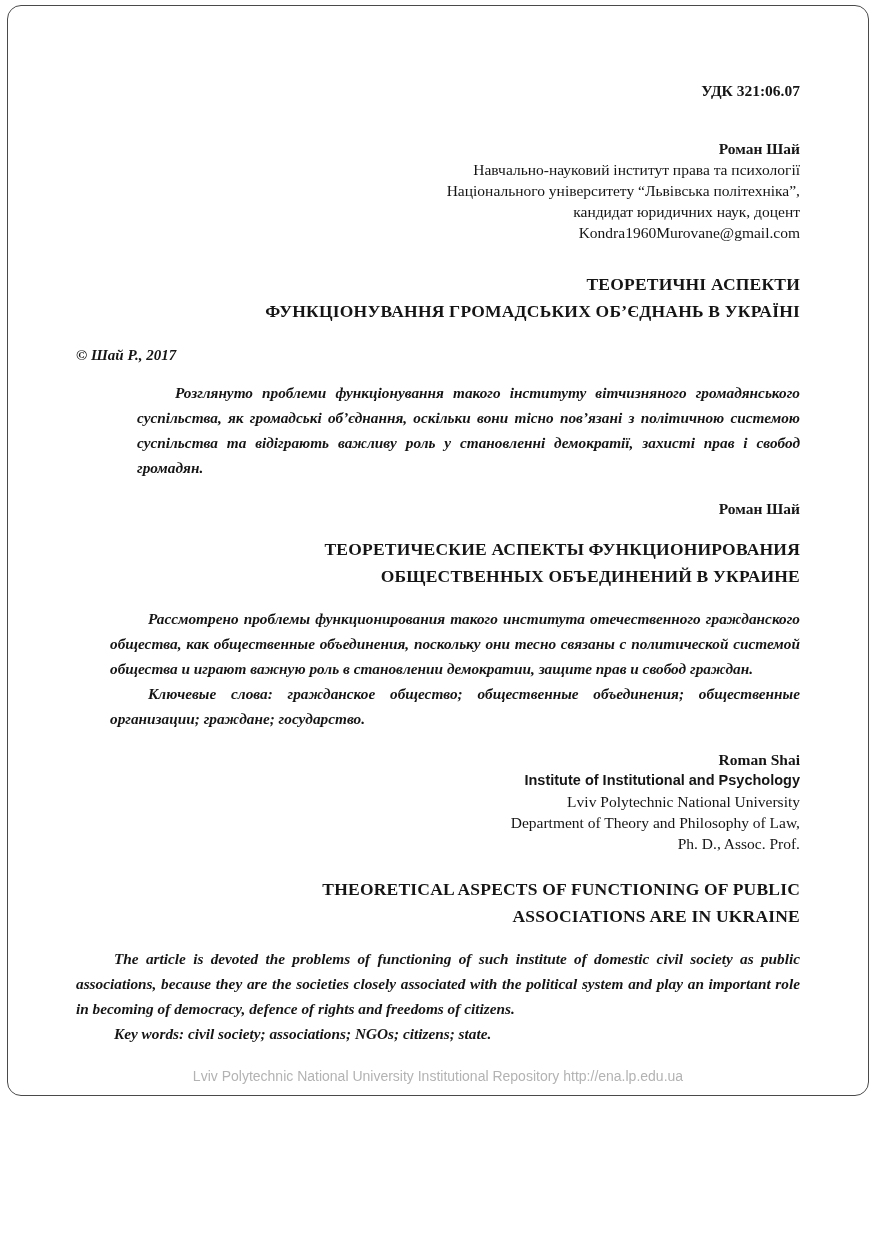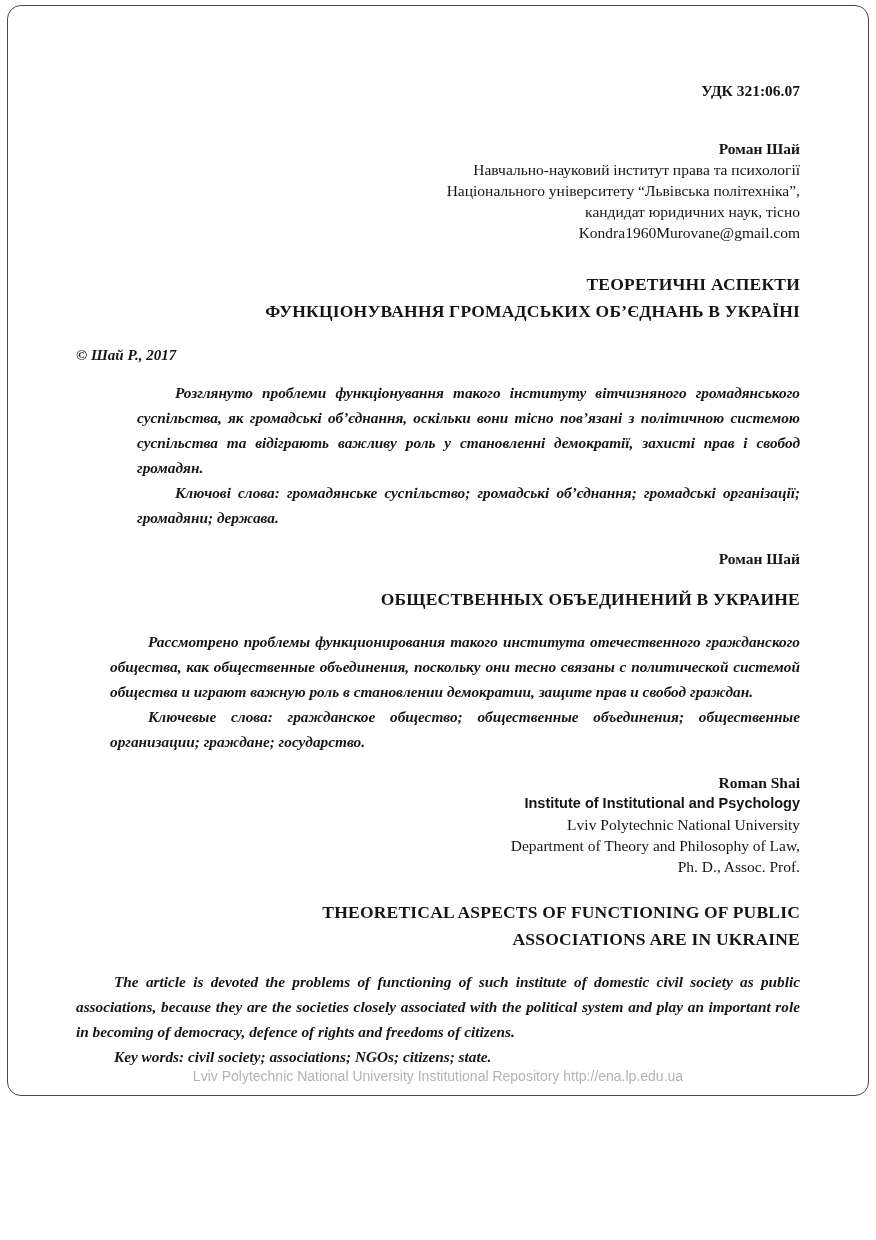--- a/index.html
+++ b/index.html
@@ -103,39 +103,39 @@
   <div class="page-border"></div>
 
   <div class="content">
 
     <div class="udc">УДК 321:06.07</div>
 
     <div class="author-block ua">
       <div class="bold">Роман Шай</div>
       <div>Навчально-науковий інститут права та психології</div>
       <div>Національного університету “Львівська політехніка”,</div>
-      <div>кандидат юридичних наук, тісно</div>
+      <div>кандидат юридичних наук, доцент</div>
       <div>Kondra1960Murovane@gmail.com</div>
     </div>
 
     <div class="title ua">
       <div>ТЕОРЕТИЧНІ АСПЕКТИ</div>
       <div>ФУНКЦІОНУВАННЯ ГРОМАДСЬКИХ ОБ’ЄДНАНЬ В УКРАЇНІ</div>
     </div>
 
     <div class="copyright">© Шай Р., 2017</div>
 
     <div class="abstract ua-abstract">
       <p>Розглянуто проблеми функціонування такого інституту вітчизняного громадянського суспільства, як громадські об’єднання, оскільки вони тісно пов’язані з політичною системою суспільства та відіграють важливу роль у становленні демократії, захисті прав і свобод громадян.</p>
-      <p>Ключові слова: громадянське суспільство; громадські об’єднання; громадські організації; громадяни; держава.</p>
     </div>
 
     <div class="byline">Роман Шай</div>
 
     <div class="title ru">
+      <div>ТЕОРЕТИЧЕСКИЕ АСПЕКТЫ ФУНКЦИОНИРОВАНИЯ</div>
       <div>ОБЩЕСТВЕННЫХ ОБЪЕДИНЕНИЙ В УКРАИНЕ</div>
     </div>
 
     <div class="abstract ru-abstract">
       <p>Рассмотрено проблемы функционирования такого института отечественного гражданского общества, как общественные объединения, поскольку они тесно связаны с политической системой общества и играют важную роль в становлении демократии, защите прав и свобод граждан.</p>
       <p>Ключевые слова: гражданское общество; общественные объединения; общественные организации; граждане; государство.</p>
     </div>
 
     <div class="author-block en">
       <div class="bold">Roman Shai</div>

